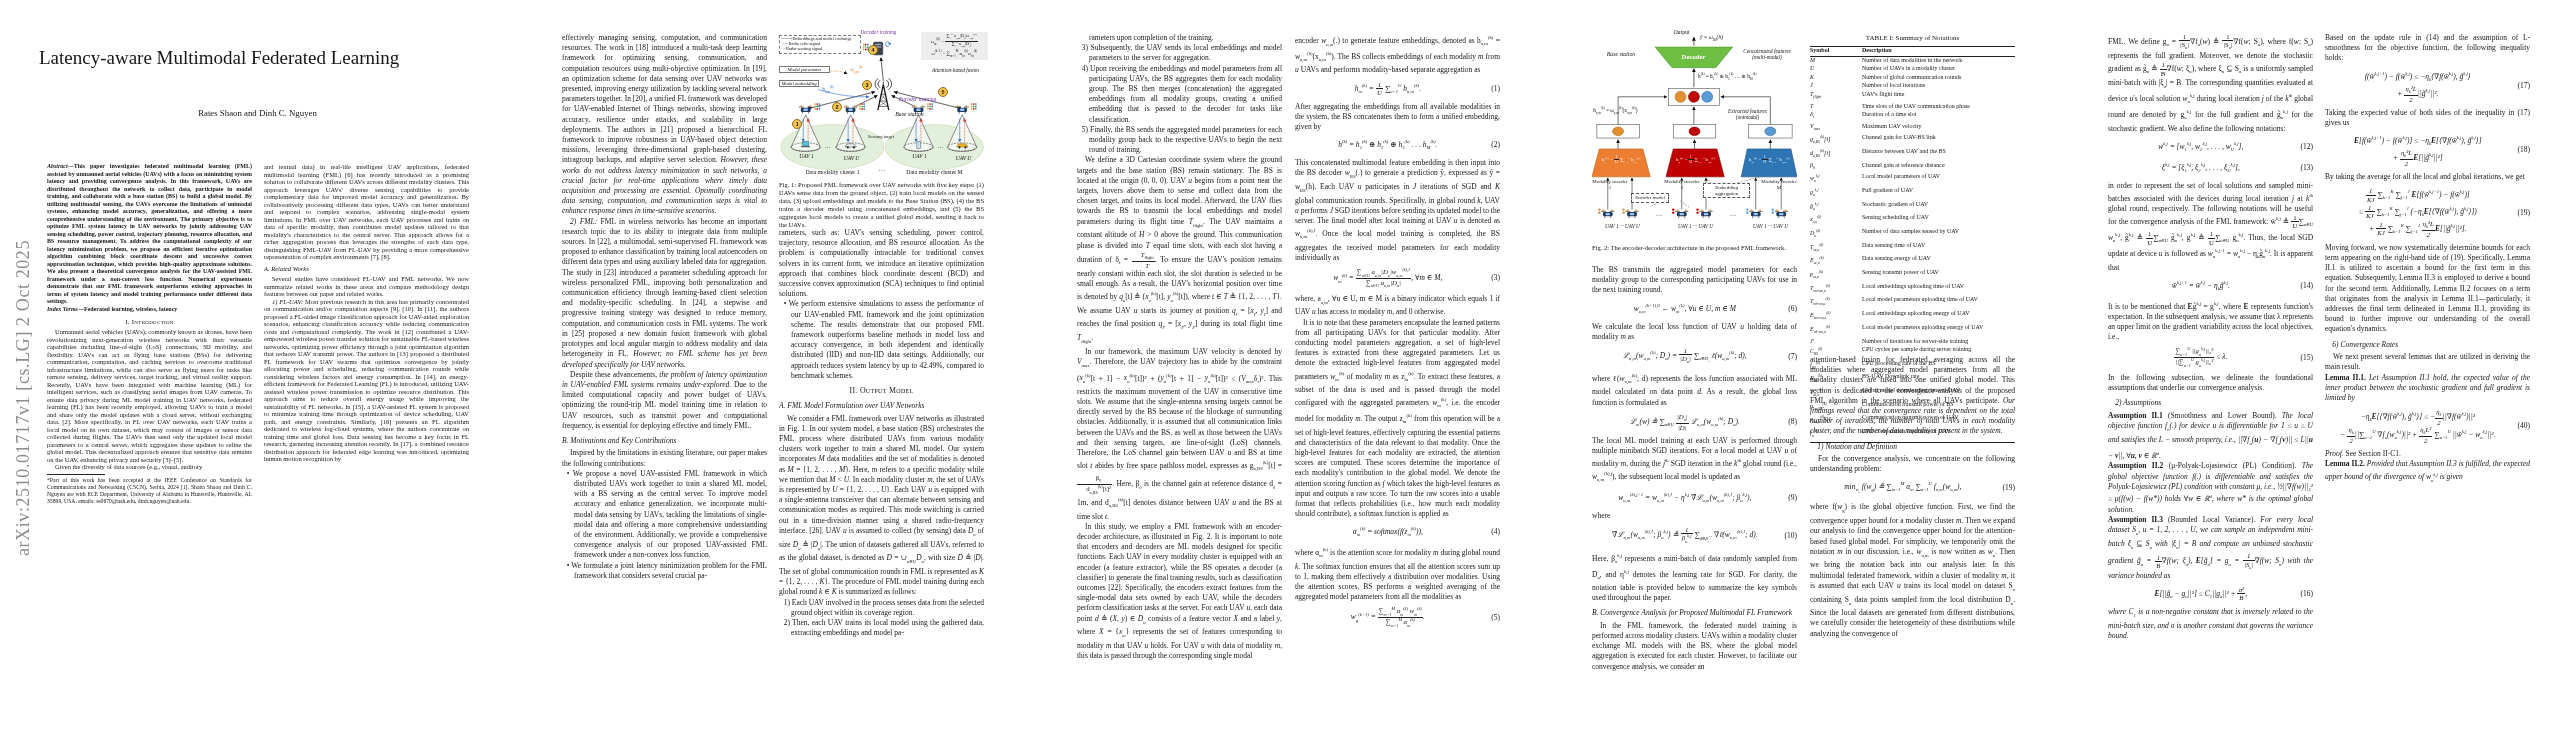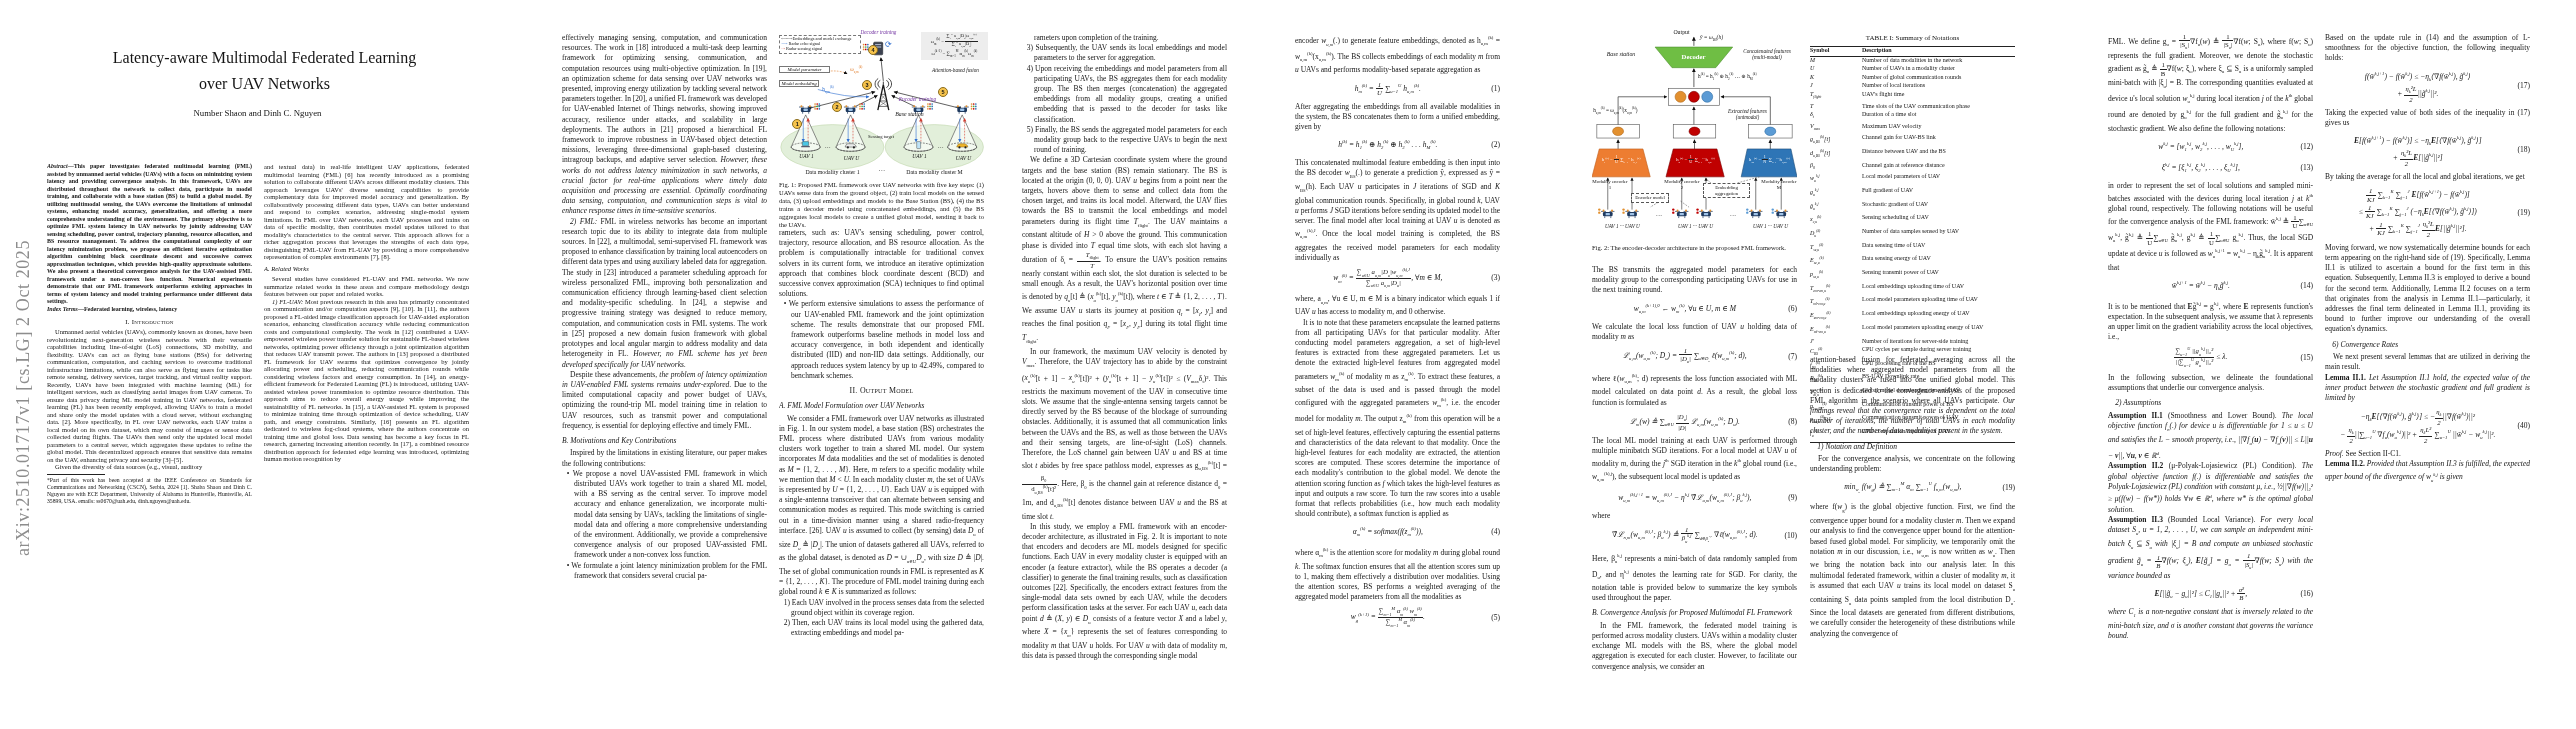--- a/index.html
+++ b/index.html
@@ -2,21 +2,21 @@
 <html style="font-size:9.7px"><head>
 <meta charset="utf-8">
 <style>
   html,body{margin:0;padding:0;background:#fff}
   #canvas{position:relative;width:2576px;height:729px;background:#fff;overflow:hidden;
           font-family:"Liberation Serif","DejaVu Serif",serif;color:#151515}
   
   #watermark{position:absolute;left:13.4px;top:659px;width:522px;text-align:center;
     transform:rotate(-90deg);transform-origin:0 0;color:#8d8d8d;font-size:18px;letter-spacing:0.6px;white-space:nowrap}
   
-  .title{position:absolute;width:425px;left:52px;text-align:center;font-size:16px;line-height:24px}
+  .title{position:absolute;width:425px;left:39px;font-size:19px;line-height:24px}
   #authors{position:absolute;width:425px;left:45px;top:108px;text-align:center;font-size:8.8px}
   
   .col{position:absolute;width:205px;overflow:hidden;text-align:justify;
        font-size:7.5px;line-height:10.2px}
   .col.sm{font-size:6.5px;line-height:7.5px}
   .par{margin:0}
   .ind{text-indent:8px}
   .li{padding-left:12px;text-indent:-7.3px}
   .cont{padding-left:12px}
   .abs{font-size:6px;line-height:7.5px;text-align:justify}
@@ -114,22 +114,21 @@
         </g>
       <g id="phone">
           <rect x="0" y="0" width="6.5" height="11.5" rx="1.2" fill="#bfe3f7" stroke="#333" stroke-width=".7"></rect>
         </g>
     </defs>
   </svg>
 
   <div id="watermark">arXiv:2510.01717v1  [cs.LG]  2 Oct 2025</div>
 
   <div class="title" style="top:46px">Latency-aware Multimodal Federated Learning</div>
-  <div class="title" style="top:72px">over UAV Networks</div>
-  <div id="authors">Number Shaon and Dinh C. Nguyen</div>
+  <div id="authors">Rates Shaon and Dinh C. Nguyen</div>
 
   <div class="col sm" style="left:47px;  top:163px; height:547px">
       <div class="par abs"><b><i>Abstract</i>—This paper investigates federated multimodal learning (FML) assisted by unmanned aerial vehicles (UAVs) with a focus on minimizing system latency and providing convergence analysis. In this framework, UAVs are distributed throughout the network to collect data, participate in model training, and collaborate with a base station (BS) to build a global model. By utilizing multimodal sensing, the UAVs overcome the limitations of unimodal systems, enhancing model accuracy, generalization, and offering a more comprehensive understanding of the environment. The primary objective is to optimize FML system latency in UAV networks by jointly addressing UAV sensing scheduling, power control, trajectory planning, resource allocation, and BS resource management. To address the computational complexity of our latency minimization problem, we propose an efficient iterative optimization algorithm combining block coordinate descent and successive convex approximation techniques, which provides high-quality approximate solutions. We also present a theoretical convergence analysis for the UAV-assisted FML framework under a non-convex loss function. Numerical experiments demonstrate that our FML framework outperforms existing approaches in terms of system latency and model training performance under different data settings.</b></div>
       <div class="par abs"><b><i>Index Terms</i>—Federated learning, wireless, latency</b></div>
       <div class="h1">I. Introduction</div>
       <div class="par ind">Unmanned aerial vehicles (UAVs), commonly known as drones, have been revolutionizing next-generation wireless networks with their versatile capabilities including line-of-sight (LoS) connections, 3D mobility, and flexibility. UAVs can act as flying base stations (BSs) for delivering communication, computation, and caching services to overcome traditional infrastructure limitations, while can also serve as flying users for tasks like remote sensing, delivery services, target tracking, and virtual reality support. Recently, UAVs have been integrated with machine learning (ML) for intelligent services, such as classifying aerial images from UAV cameras. To ensure data privacy during ML model training in UAV networks, federated learning (FL) has been recently employed, allowing UAVs to train a model and share only the model updates with a cloud server, without exchanging data. [2]. More specifically, in FL over UAV networks, each UAV trains a local model on its own dataset, which may consist of images or sensor data collected during flights. The UAVs then send only the updated local model parameters to a central server, which aggregates these updates to refine the global model. This decentralized approach ensures that sensitive data remains on the UAV, enhancing privacy and security [3]–[5].</div>
       <div class="par ind">Given the diversity of data sources (e.g., visual, auditory</div>
       <div class="frule"></div>
       <div class="fn">*Part of this work has been accepted at the IEEE Conference on Standards for Communications and Networking (CSCN), Serbia, 2024 [1]. Shaba Shaon and Dinh C. Nguyen are with ECE Department, University of Alabama in Huntsville, Huntsville, AL 35899, USA. emails: ss0670@uah.edu, dinh.nguyen@uah.edu.</div>
     </div>
@@ -150,21 +149,21 @@
     </div>
   <div class="col" style="left:779px; top:228px; height:476px">
       <div class="par">rameters, such as: UAV's sensing scheduling, power control, trajectory, resource allocation, and BS resource allocation. As the problem is computationally intractable for traditional convex solvers in its current form, we introduce an iterative optimization approach that combines block coordinate descent (BCD) and successive convex approximation (SCA) techniques to find optimal solutions.</div>
       <div class="par li">• We perform extensive simulations to assess the performance of our UAV-enabled FML framework and the joint optimization scheme. The results demonstrate that our proposed FML framework outperforms baseline methods in model loss and accuracy convergence, in both idependent and identically distributed (IID) and non-IID data settings. Additionally, our approach reduces system latency by up to 42.49%, compared to benchmark schemes.</div>
       <div class="h1">II. Output Model</div>
       <div class="h2">A. FML Model Formulation over UAV Networks</div>
       <div class="par ind">We consider a FML framework over UAV networks as illustrated in Fig. 1. In our system model, a base station (BS) orchestrates the FML process where distributed UAVs from various modality clusters work together to train a shared ML model. Our system incorporates <i>M</i> data modalities and the set of modalities is denoted as <i>M</i> = {1, 2, . . . , <i>M</i>}. Here, <i>m</i> refers to a specific modality while we mention that <i>M</i> &lt; <i>U</i>. In each modality cluster <i>m</i>, the set of UAVs is represented by <i>U</i> = {1, 2, . . . , <i>U</i>}. Each UAV <i>u</i> is equipped with a single-antenna transceiver that can alternate between sensing and communication modes as required. This mode switching is carried out in a time-division manner using a shared radio-frequency interface. [26]. UAV <i>u</i> is assumed to collect (by sensing) data <i>D</i><sub>u</sub> of size <i>D<sub>u</sub></i> ≜ |<i>D</i><sub>u</sub>|. The union of datasets gathered all UAVs, referred to as the global dataset, is denoted as <i>D</i> = ∪<sub>u∈U</sub><i>D</i><sub>u</sub>, with size <i>D</i> ≜ |<i>D</i>|. The set of global communication rounds in FML is represented as <i>K</i> = {1, 2, . . . , <i>K</i>}. The procedure of FML model training during each global round <i>k</i> ∈ <i>K</i> is summarized as follows:</div>
       <div class="par li">1) Each UAV involved in the process senses data from the selected ground object within its coverage region.</div>
       <div class="par li">2) Then, each UAV trains its local model using the gathered data, extracting embeddings and model pa-</div>
     </div>
-  <div class="col" style="left:1022px; top:33px;  height:677px">
+  <div class="col" style="left:1077px; top:33px;  height:677px">
       <div class="par cont">rameters upon completion of the training.</div>
       <div class="par li">3) Subsequently, the UAV sends its local embeddings and model parameters to the server for aggregation.</div>
       <div class="par li">4) Upon receiving the embeddings and model parameters from all participating UAVs, the BS aggregates them for each modality group. The BS then merges (concatenation) the aggregated embeddings from all modality groups, creating a unified embedding that is passed to the decoder for tasks like classification.</div>
       <div class="par li">5) Finally, the BS sends the aggregated model parameters for each modality group back to the respective UAVs to begin the next round of training.</div>
       <div class="par ind">We define a 3D Cartesian coordinate system where the ground targets and the base station (BS) remain stationary. The BS is located at the origin (0, 0, 0). UAV <i>u</i> begins from a point near the targets, hovers above them to sense and collect data from the chosen target, and trains its local model. Afterward, the UAV flies towards the BS to transmit the local embeddings and model parameters during its flight time <i>T</i><sub>flight</sub>. The UAV maintains a constant altitude of <i>H</i> &gt; 0 above the ground. This communication phase is divided into <i>T</i> equal time slots, with each slot having a duration of δ<sub>t</sub> = <span class="frac"><span><i>T</i><sub>flight</sub></span><span><i>T</i></span></span>. To ensure the UAV's position remains nearly constant within each slot, the slot duration is selected to be small enough. As a result, the UAV's horizontal position over time is denoted by <i>q<sub>u</sub></i>[t] ≜ (<i>x<sub>u</sub></i><sup>(k)</sup>[t], <i>y<sub>u</sub></i><sup>(k)</sup>[t]), where <i>t</i> ∈ <i>T</i> ≜ {1, 2, . . . , <i>T</i>}. We assume UAV <i>u</i> starts its journey at position <i>q<sub>I</sub></i> = [<i>x<sub>I</sub></i>, <i>y<sub>I</sub></i>] and reaches the final position <i>q<sub>F</sub></i> = [<i>x<sub>F</sub></i>, <i>y<sub>F</sub></i>] during its total flight time <i>T</i><sub>flight</sub>.</div>
       <div class="par ind">In our framework, the maximum UAV velocity is denoted by <i>V</i><sub>max</sub>. Therefore, the UAV trajectory has to abide by the constraint (<i>x<sub>u</sub></i><sup>(k)</sup>[t + 1] − <i>x<sub>u</sub></i><sup>(k)</sup>[t])² + (<i>y<sub>u</sub></i><sup>(k)</sup>[t + 1] − <i>y<sub>u</sub></i><sup>(k)</sup>[t])² ≤ (<i>V</i><sub>max</sub>δ<sub>t</sub>)². This restricts the maximum movement of the UAV in consecutive time slots. We assume that the single-antenna sensing targets cannot be directly served by the BS because of the blockage of surrounding obstacles. Additionally, it is assumed that all communication links between the UAVs and the BS, as well as those between the UAVs and their sensing targets, are line-of-sight (LoS) channels. Therefore, the LoS channel gain between UAV <i>u</i> and BS at time slot <i>t</i> abides by free space pathloss model, expresses as g<sub>u,BS</sub><sup>(k)</sup>[t] = <span class="frac"><span>β<sub>0</sub></span><span>d<sub>u,BS</sub><sup>(k)</sup>[t]²</span></span>. Here, β<sub>0</sub> is the channel gain at reference distance d<sub>0</sub> = 1m, and d<sub>u,BS</sub><sup>(k)</sup>[t] denotes distance between UAV <i>u</i> and the BS at time slot <i>t</i>.</div>
       <div class="par ind">In this study, we employ a FML framework with an encoder-decoder architecture, as illustrated in Fig. 2. It is important to note that encoders and decoders are ML models designed for specific functions. Each UAV in every modality cluster is equipped with an encoder (a feature extractor), while the BS operates a decoder (a classifier) to generate the final training results, such as classification outcomes [22]. Specifically, the encoders extract features from the single-modal data sets owned by each UAV, while the decoders perform classification tasks at the server. For each UAV <i>u</i>, each data point <i>d</i> ≜ (<i>X</i>, <i>y</i>) ∈ <i>D</i><sub>u</sub> consists of a feature vector <i>X</i> and a label <i>y</i>, where <i>X</i> = {<i>x<sub>m</sub></i>} represents the set of features corresponding to modality <i>m</i> that UAV <i>u</i> holds. For UAV <i>u</i> with data of modality <i>m</i>, this data is passed through the corresponding single modal</div>
     </div>
   <div class="col" style="left:1295px; top:33px;  height:677px">
       <div class="par">encoder <i>w<sub>u,m</sub></i>(.) to generate feature embeddings, denoted as h<sub>u,m</sub><sup>(k)</sup> = <i>w</i><sub>u,m</sub><sup>(k)</sup>(x<sub>u,m</sub><sup>(k)</sup>). The BS collects embeddings of each modality <i>m</i> from <i>u</i> UAVs and performs modality-based separate aggregation as</div>

